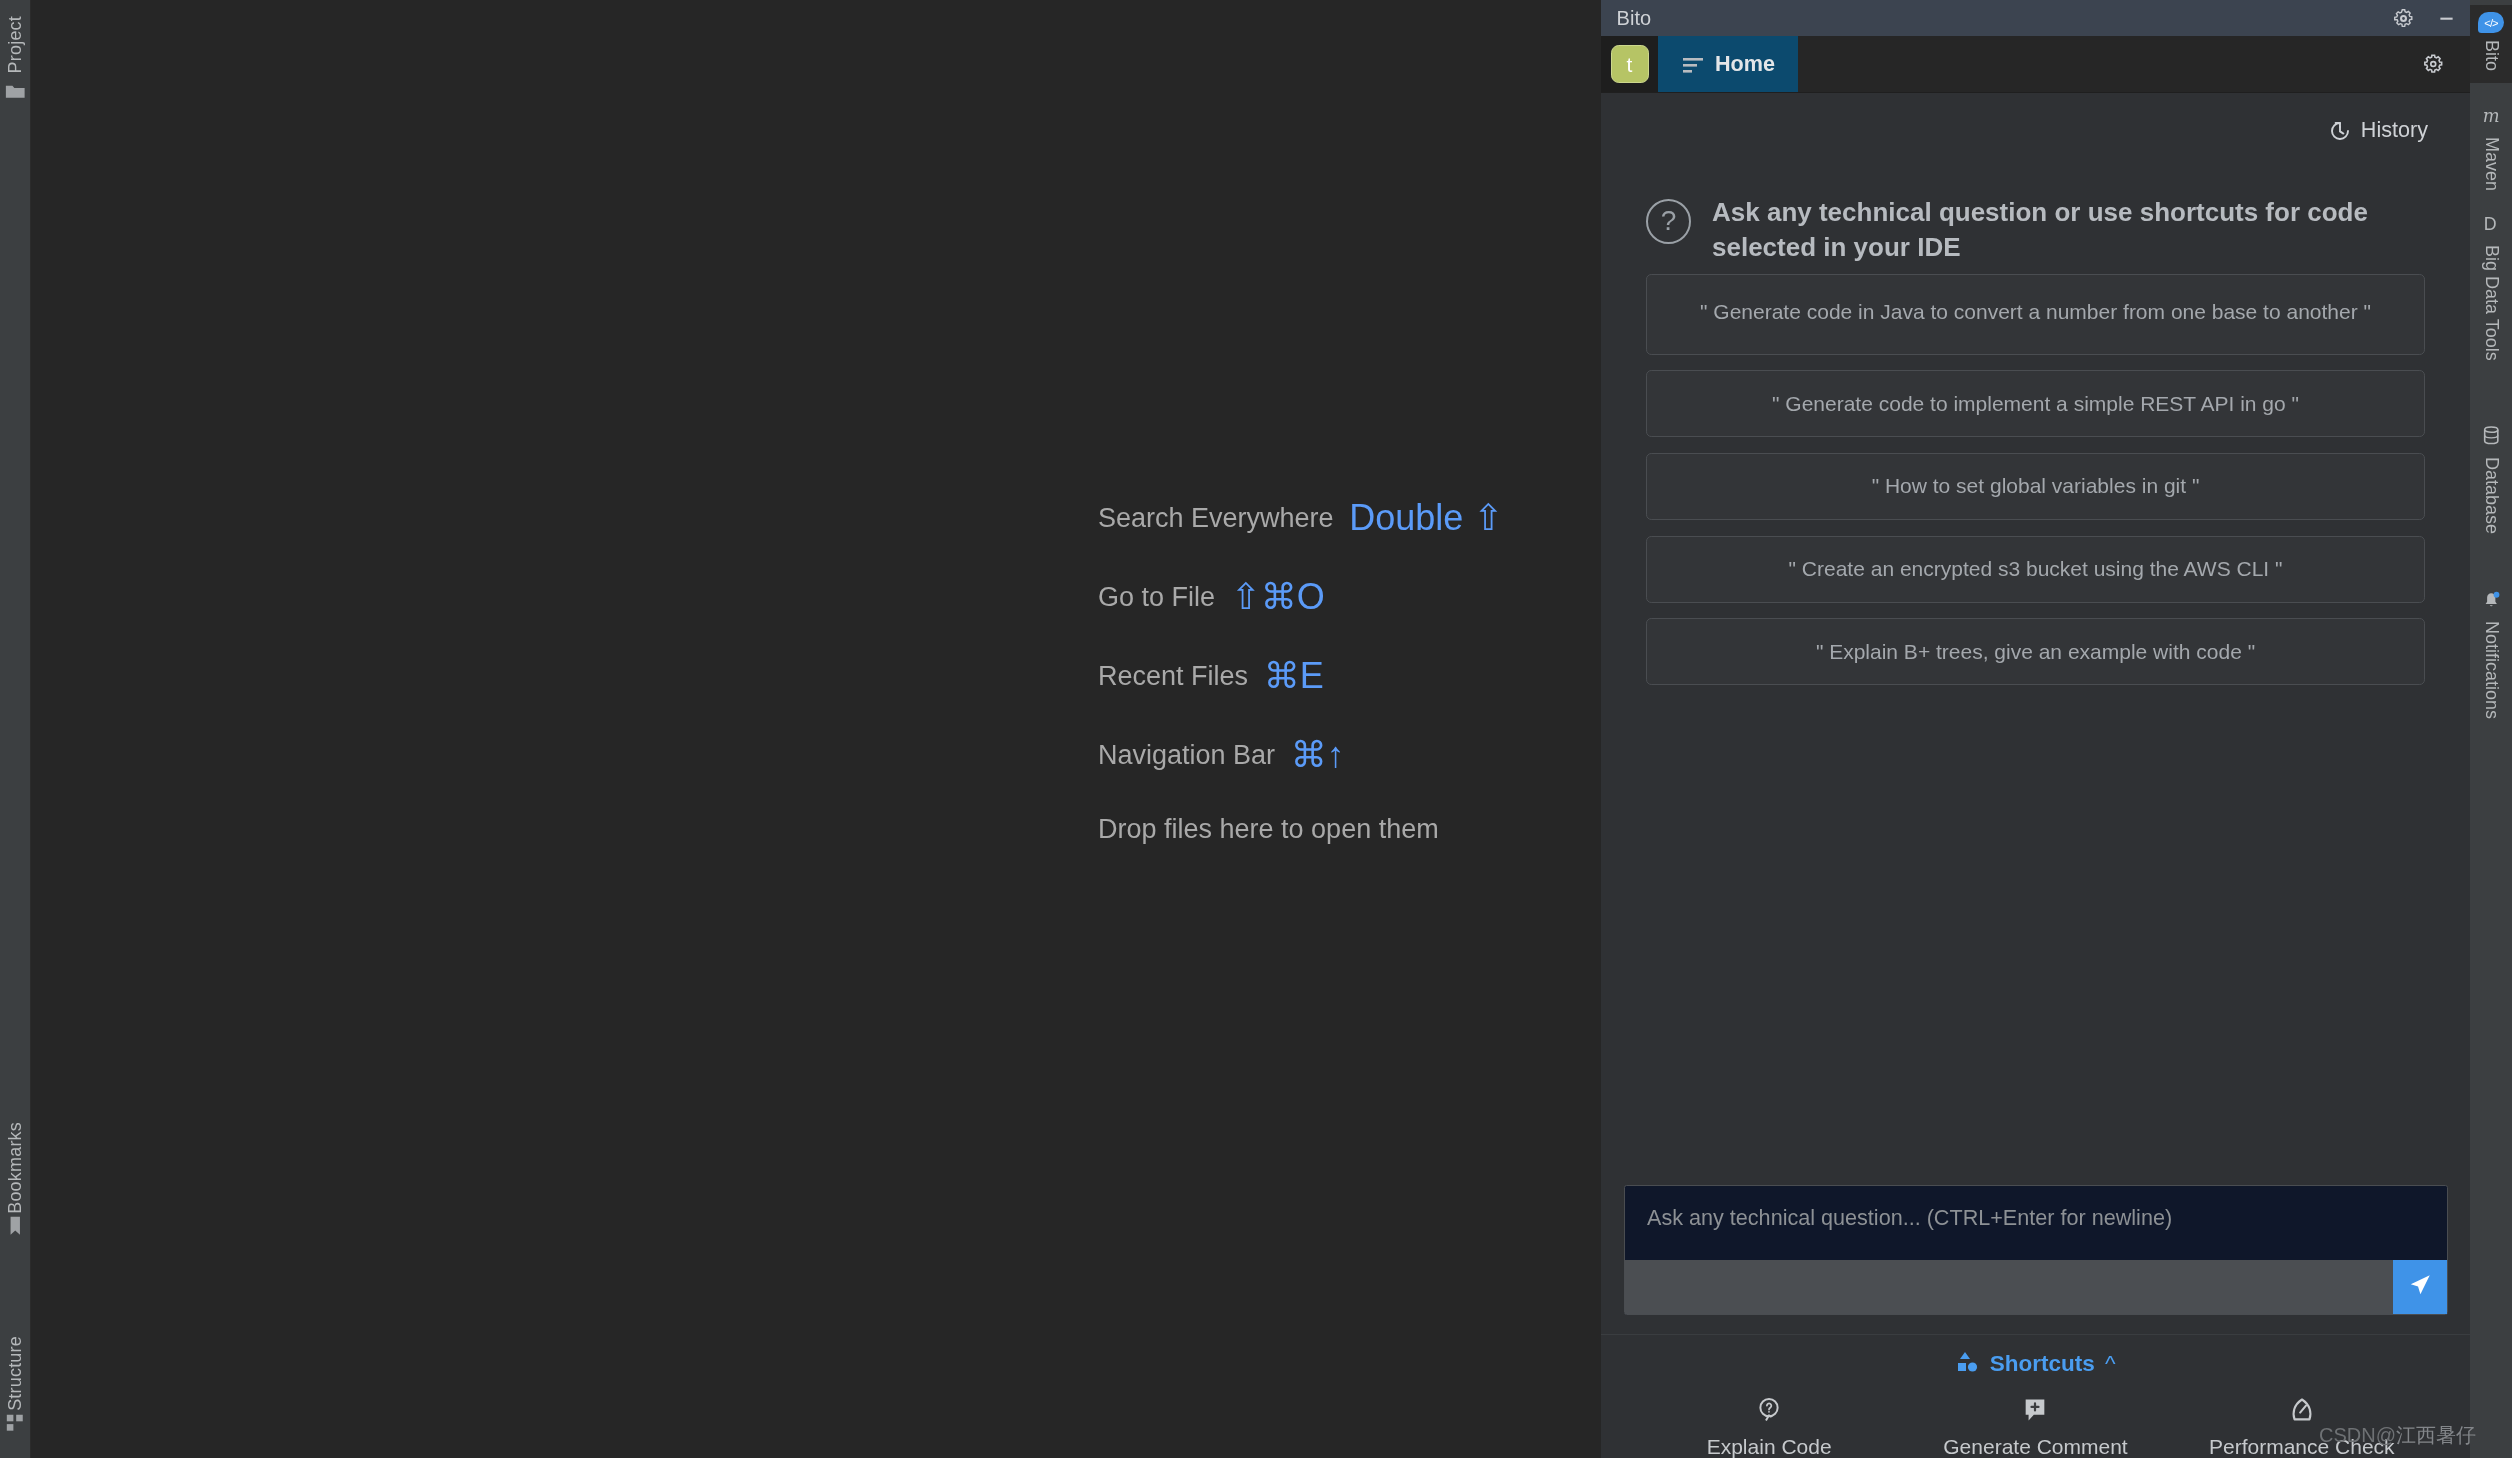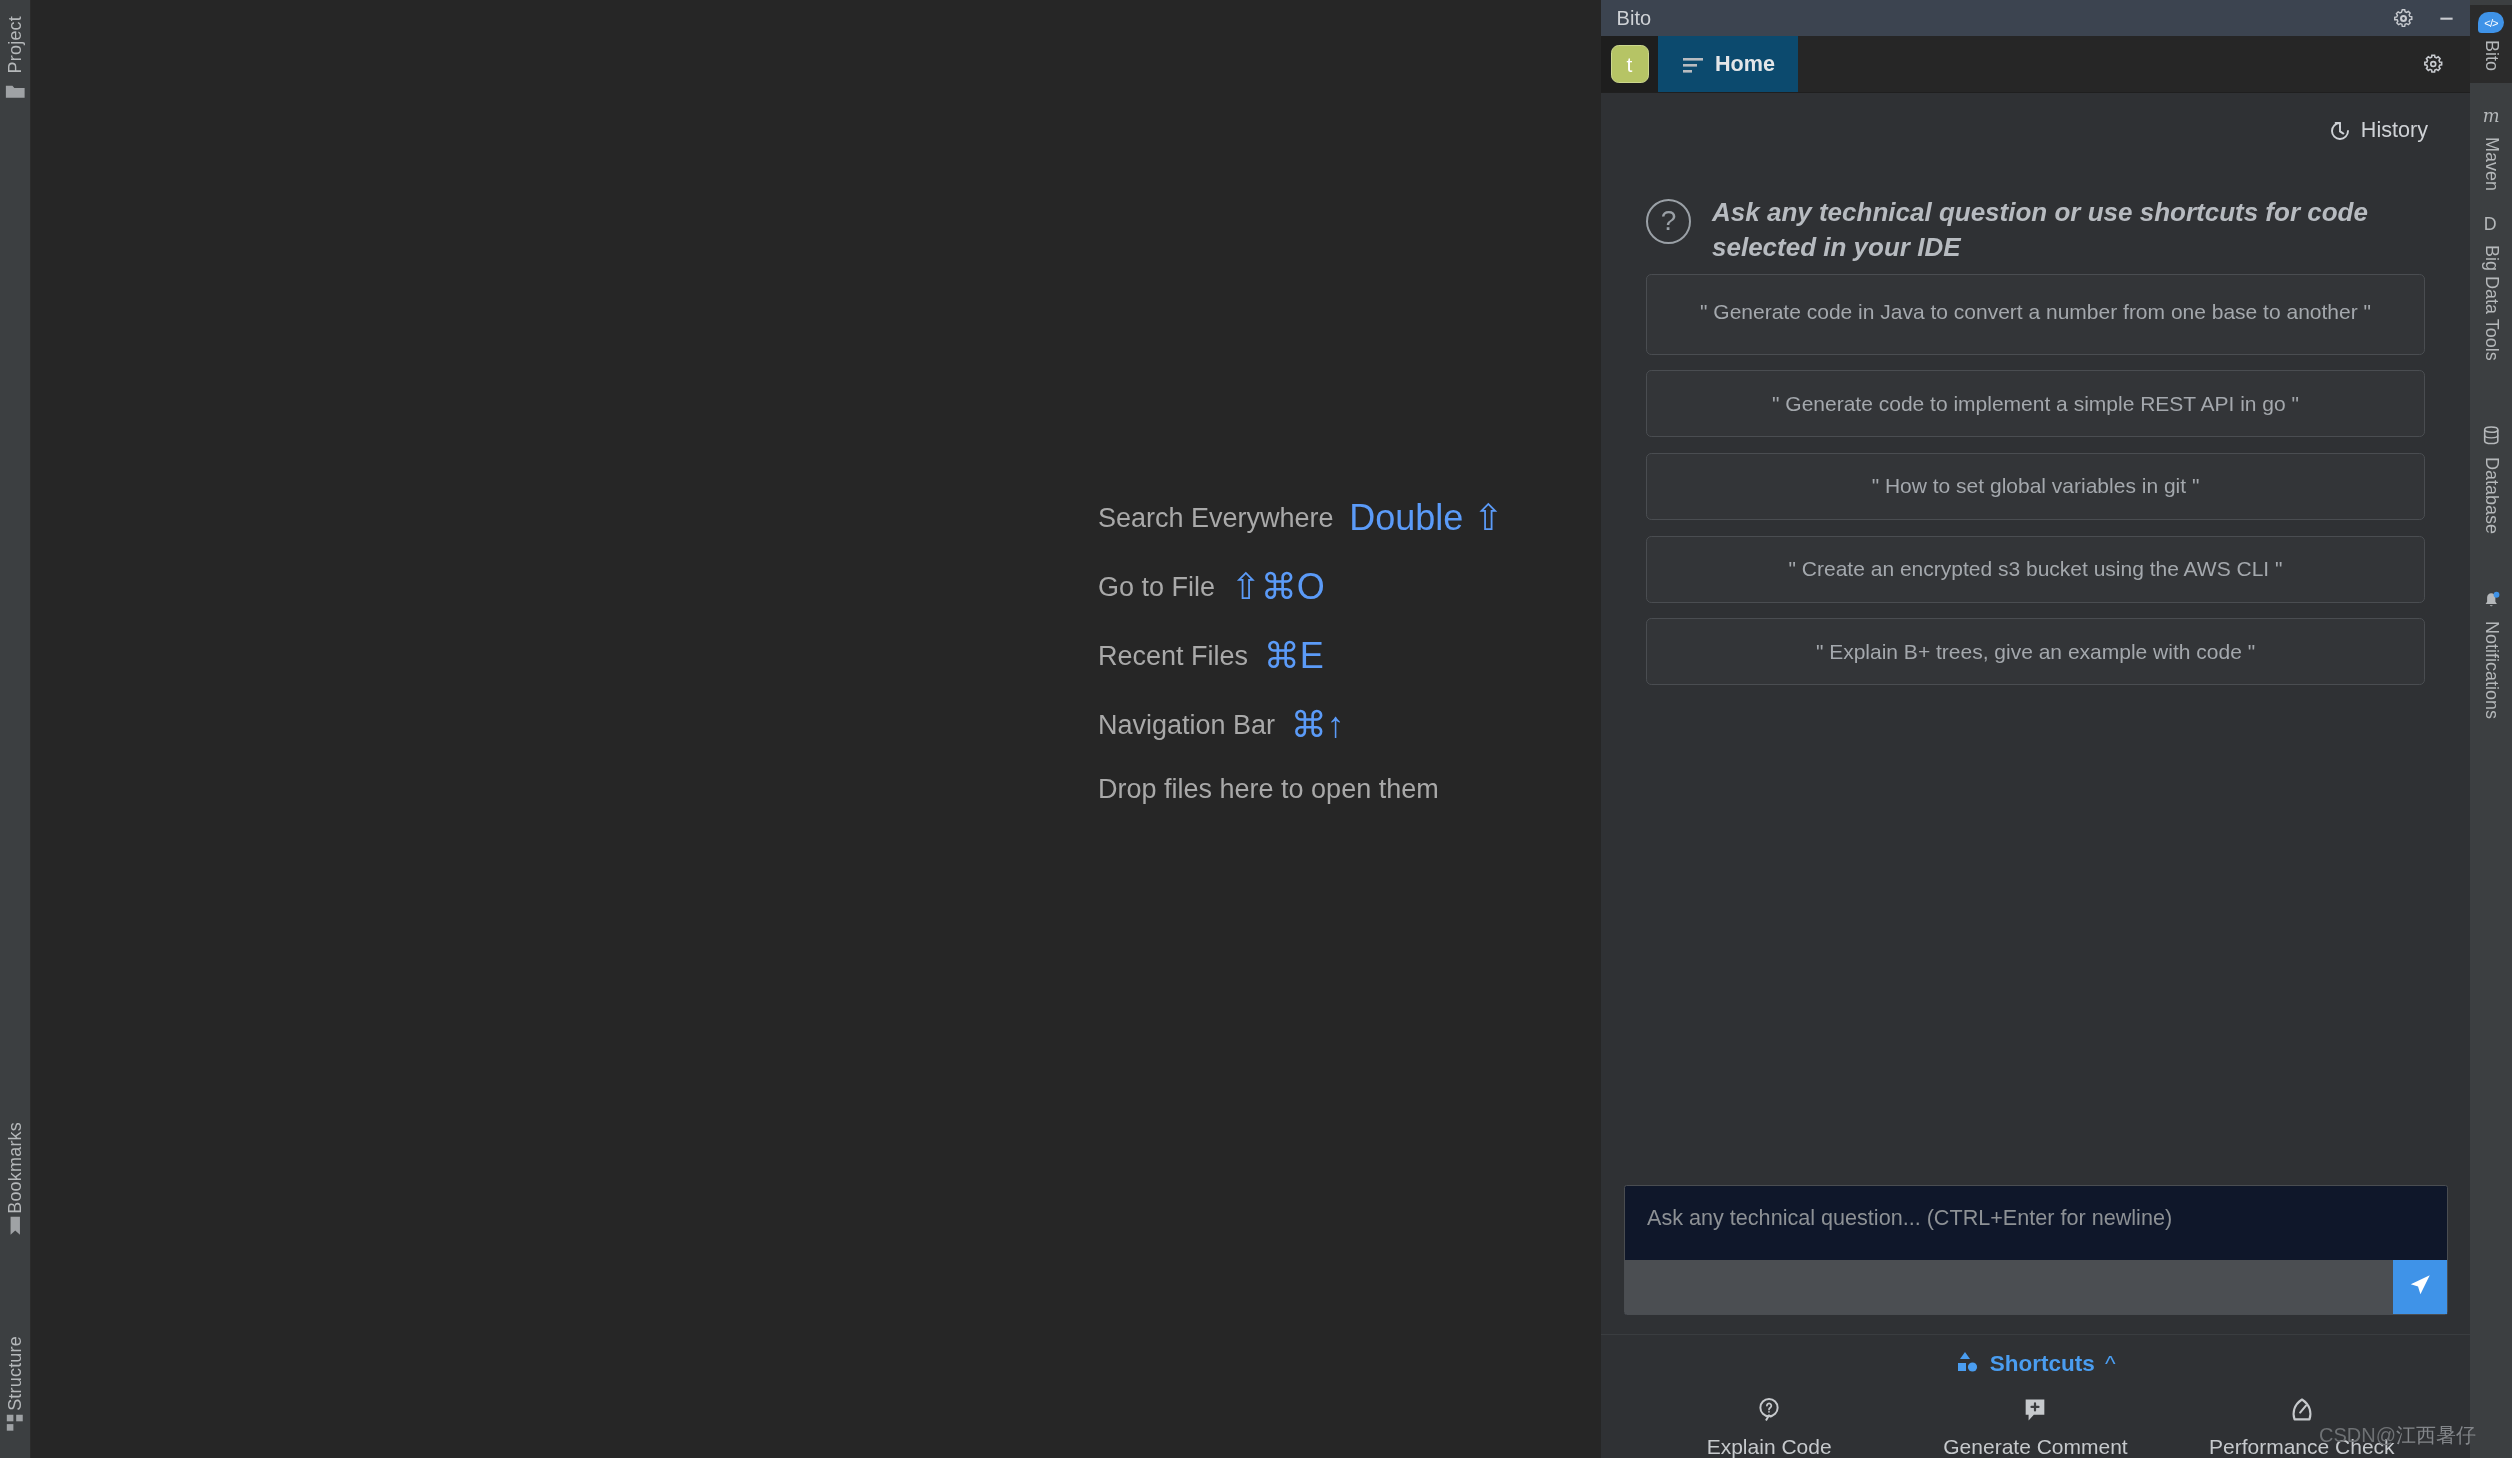--- a/index.html
+++ b/index.html
@@ -46,21 +46,21 @@
     background: #262626;
     position: relative;
     height: 100%;
   }
   .hints {
     position: absolute;
     left: 1067px;
     top: 500px;
     display: flex;
     flex-direction: column;
-    gap: 33px;
+    gap: 43px;
   }
   .hint-row {
     display: flex; align-items: center; gap: 15.6px;
     font-size: 27px;
     color: #a9a9a9;
     white-space: nowrap;
     line-height: 1;
   }
   .hint-key { color: #5b9bf8; font-size: 36px; }
   .hint-row.drop { color: #a9a9a9; }
@@ -140,21 +140,20 @@
     width: 45px; height: 45px; border-radius: 50%;
     border: 2.6px solid #9aa0a6;
     color: #9aa0a6; font-size: 28px;
     display: flex; align-items: center; justify-content: center;
     flex: 0 0 45px; margin-top: 3.5px;
   }
   .ask-text {
     font-size: 26px; line-height: 1.35; color: #b7bbc0;
     font-weight: bold;
     max-width: 709px;
-    font-style: italic;
   }
 
   .tryout-wrap { position: relative; height: 156px; margin-left: 61px; }
 
   .suggestions {
     margin: 8.7px 45px 0 45px;
     display: flex; flex-direction: column; gap: 15.6px;
   }
   .sugg {
     border: 0.9px solid #4a4d51;

